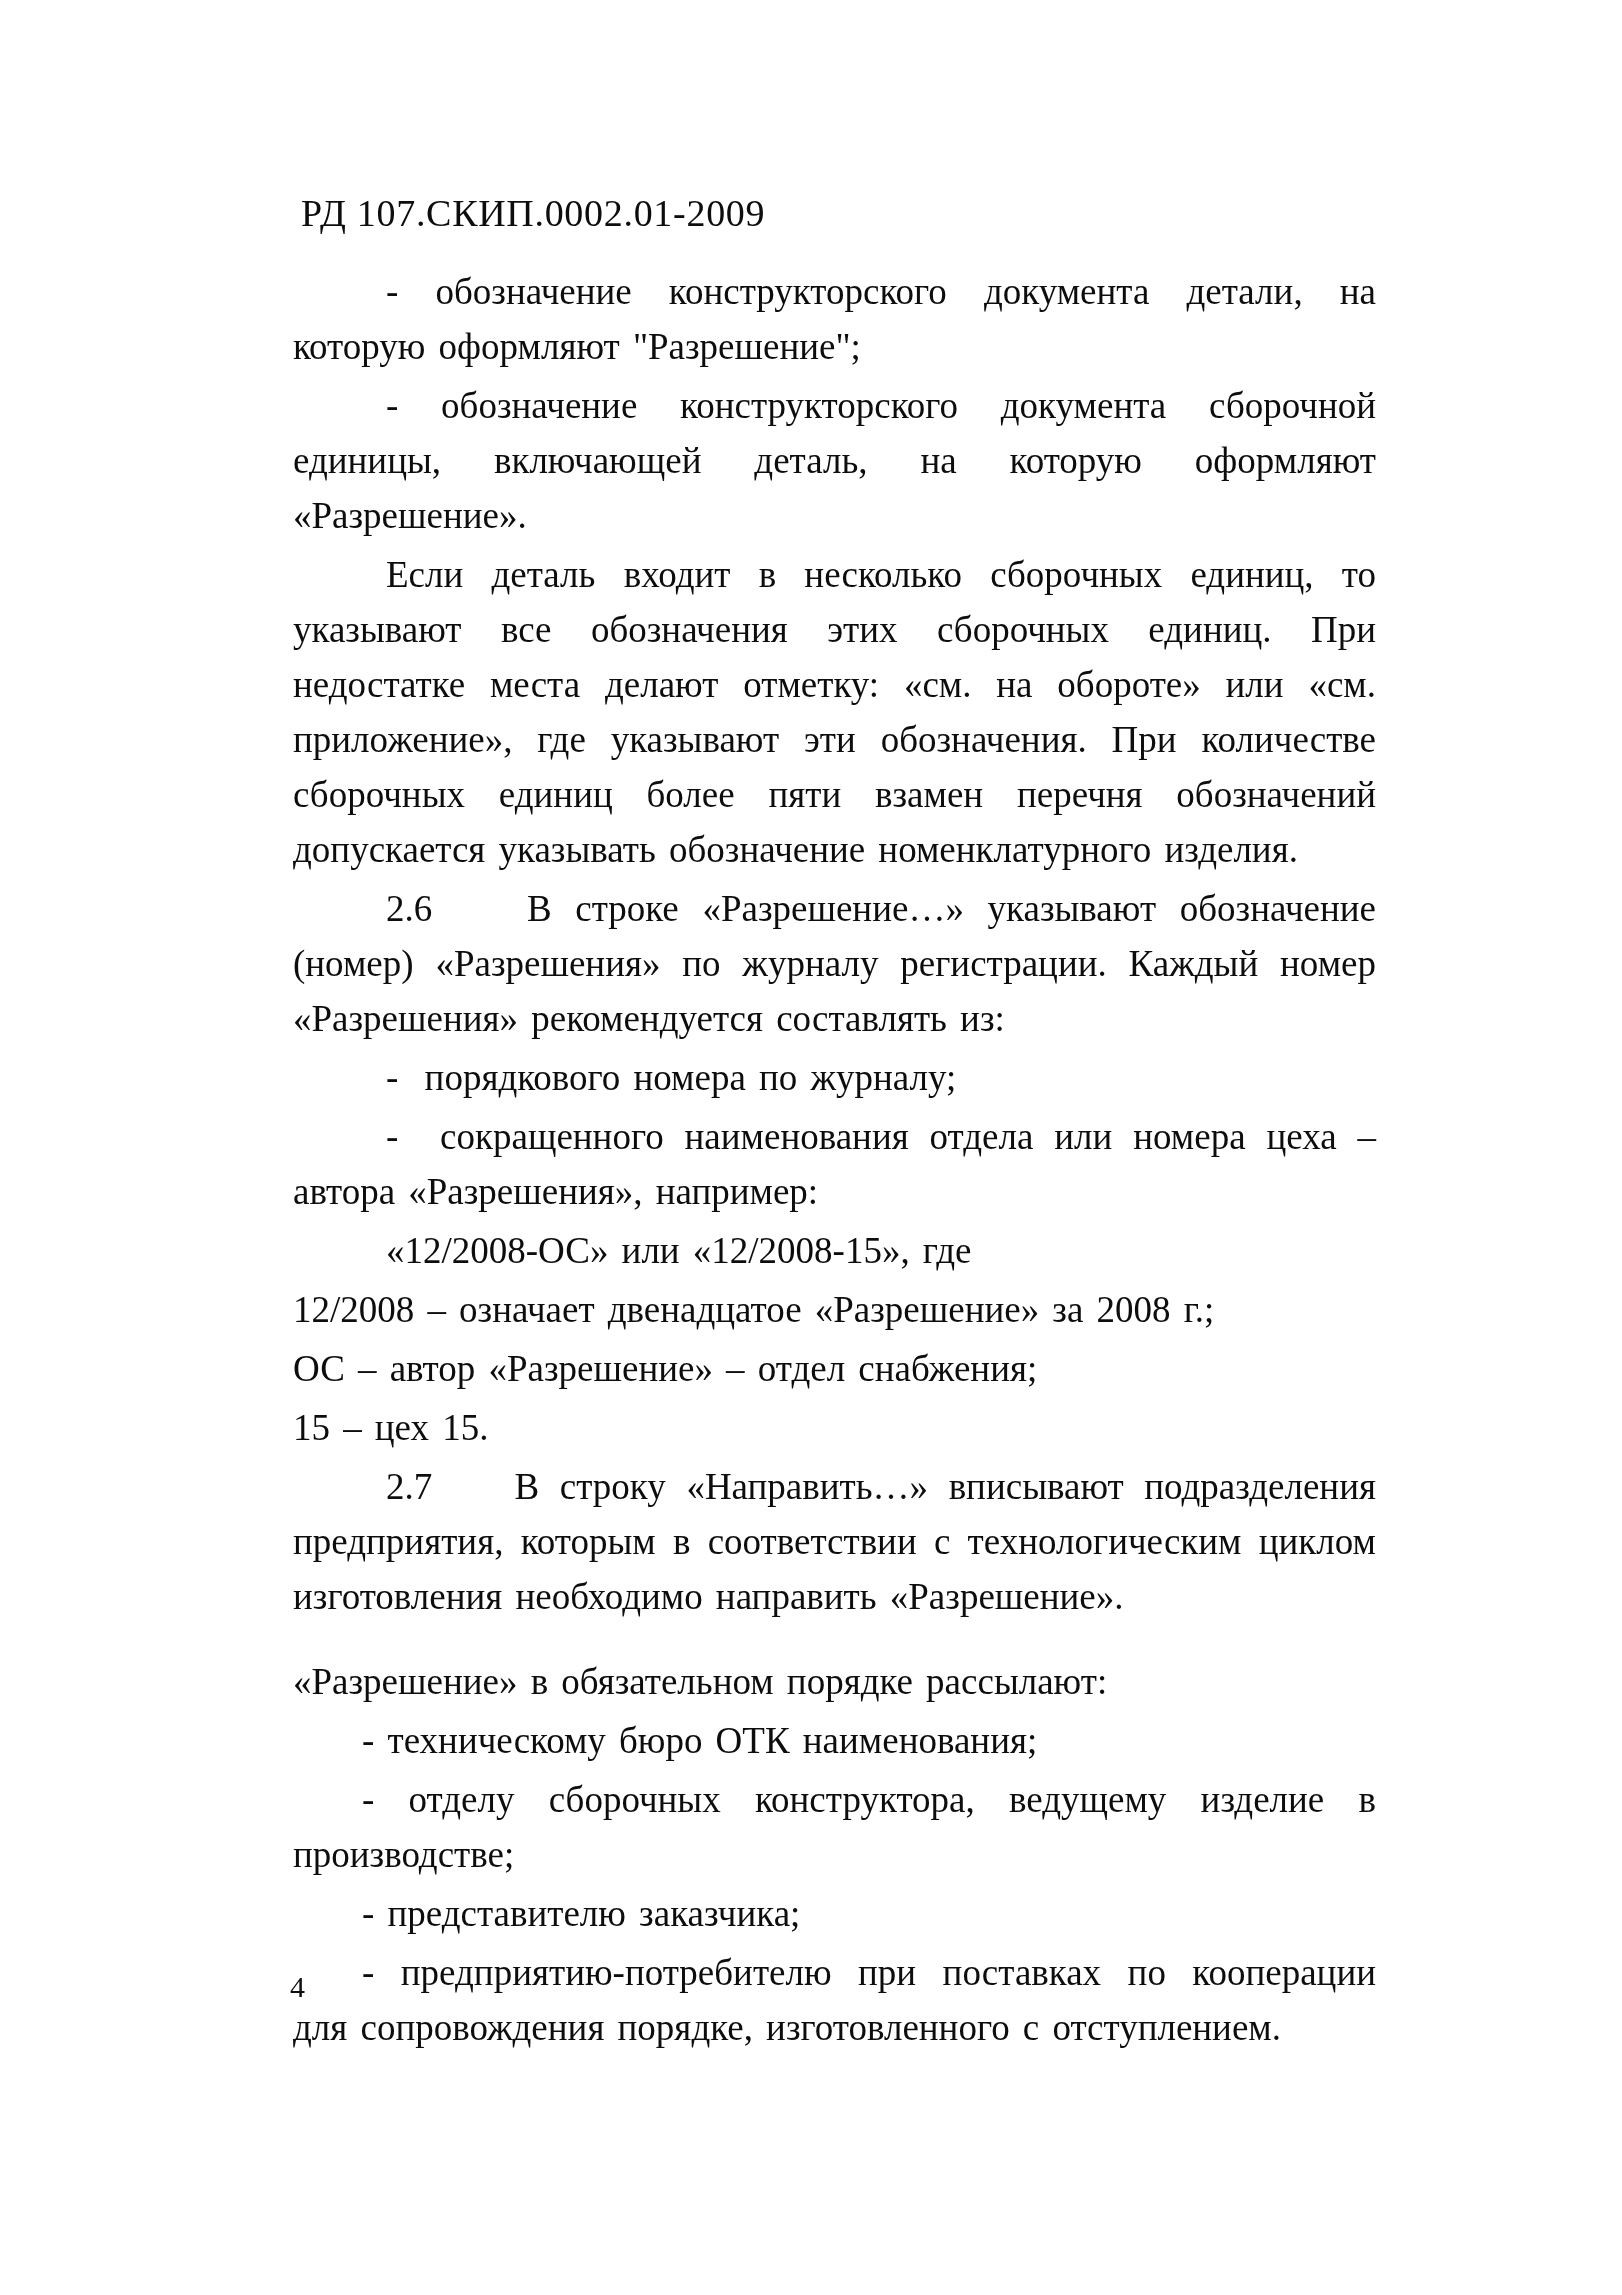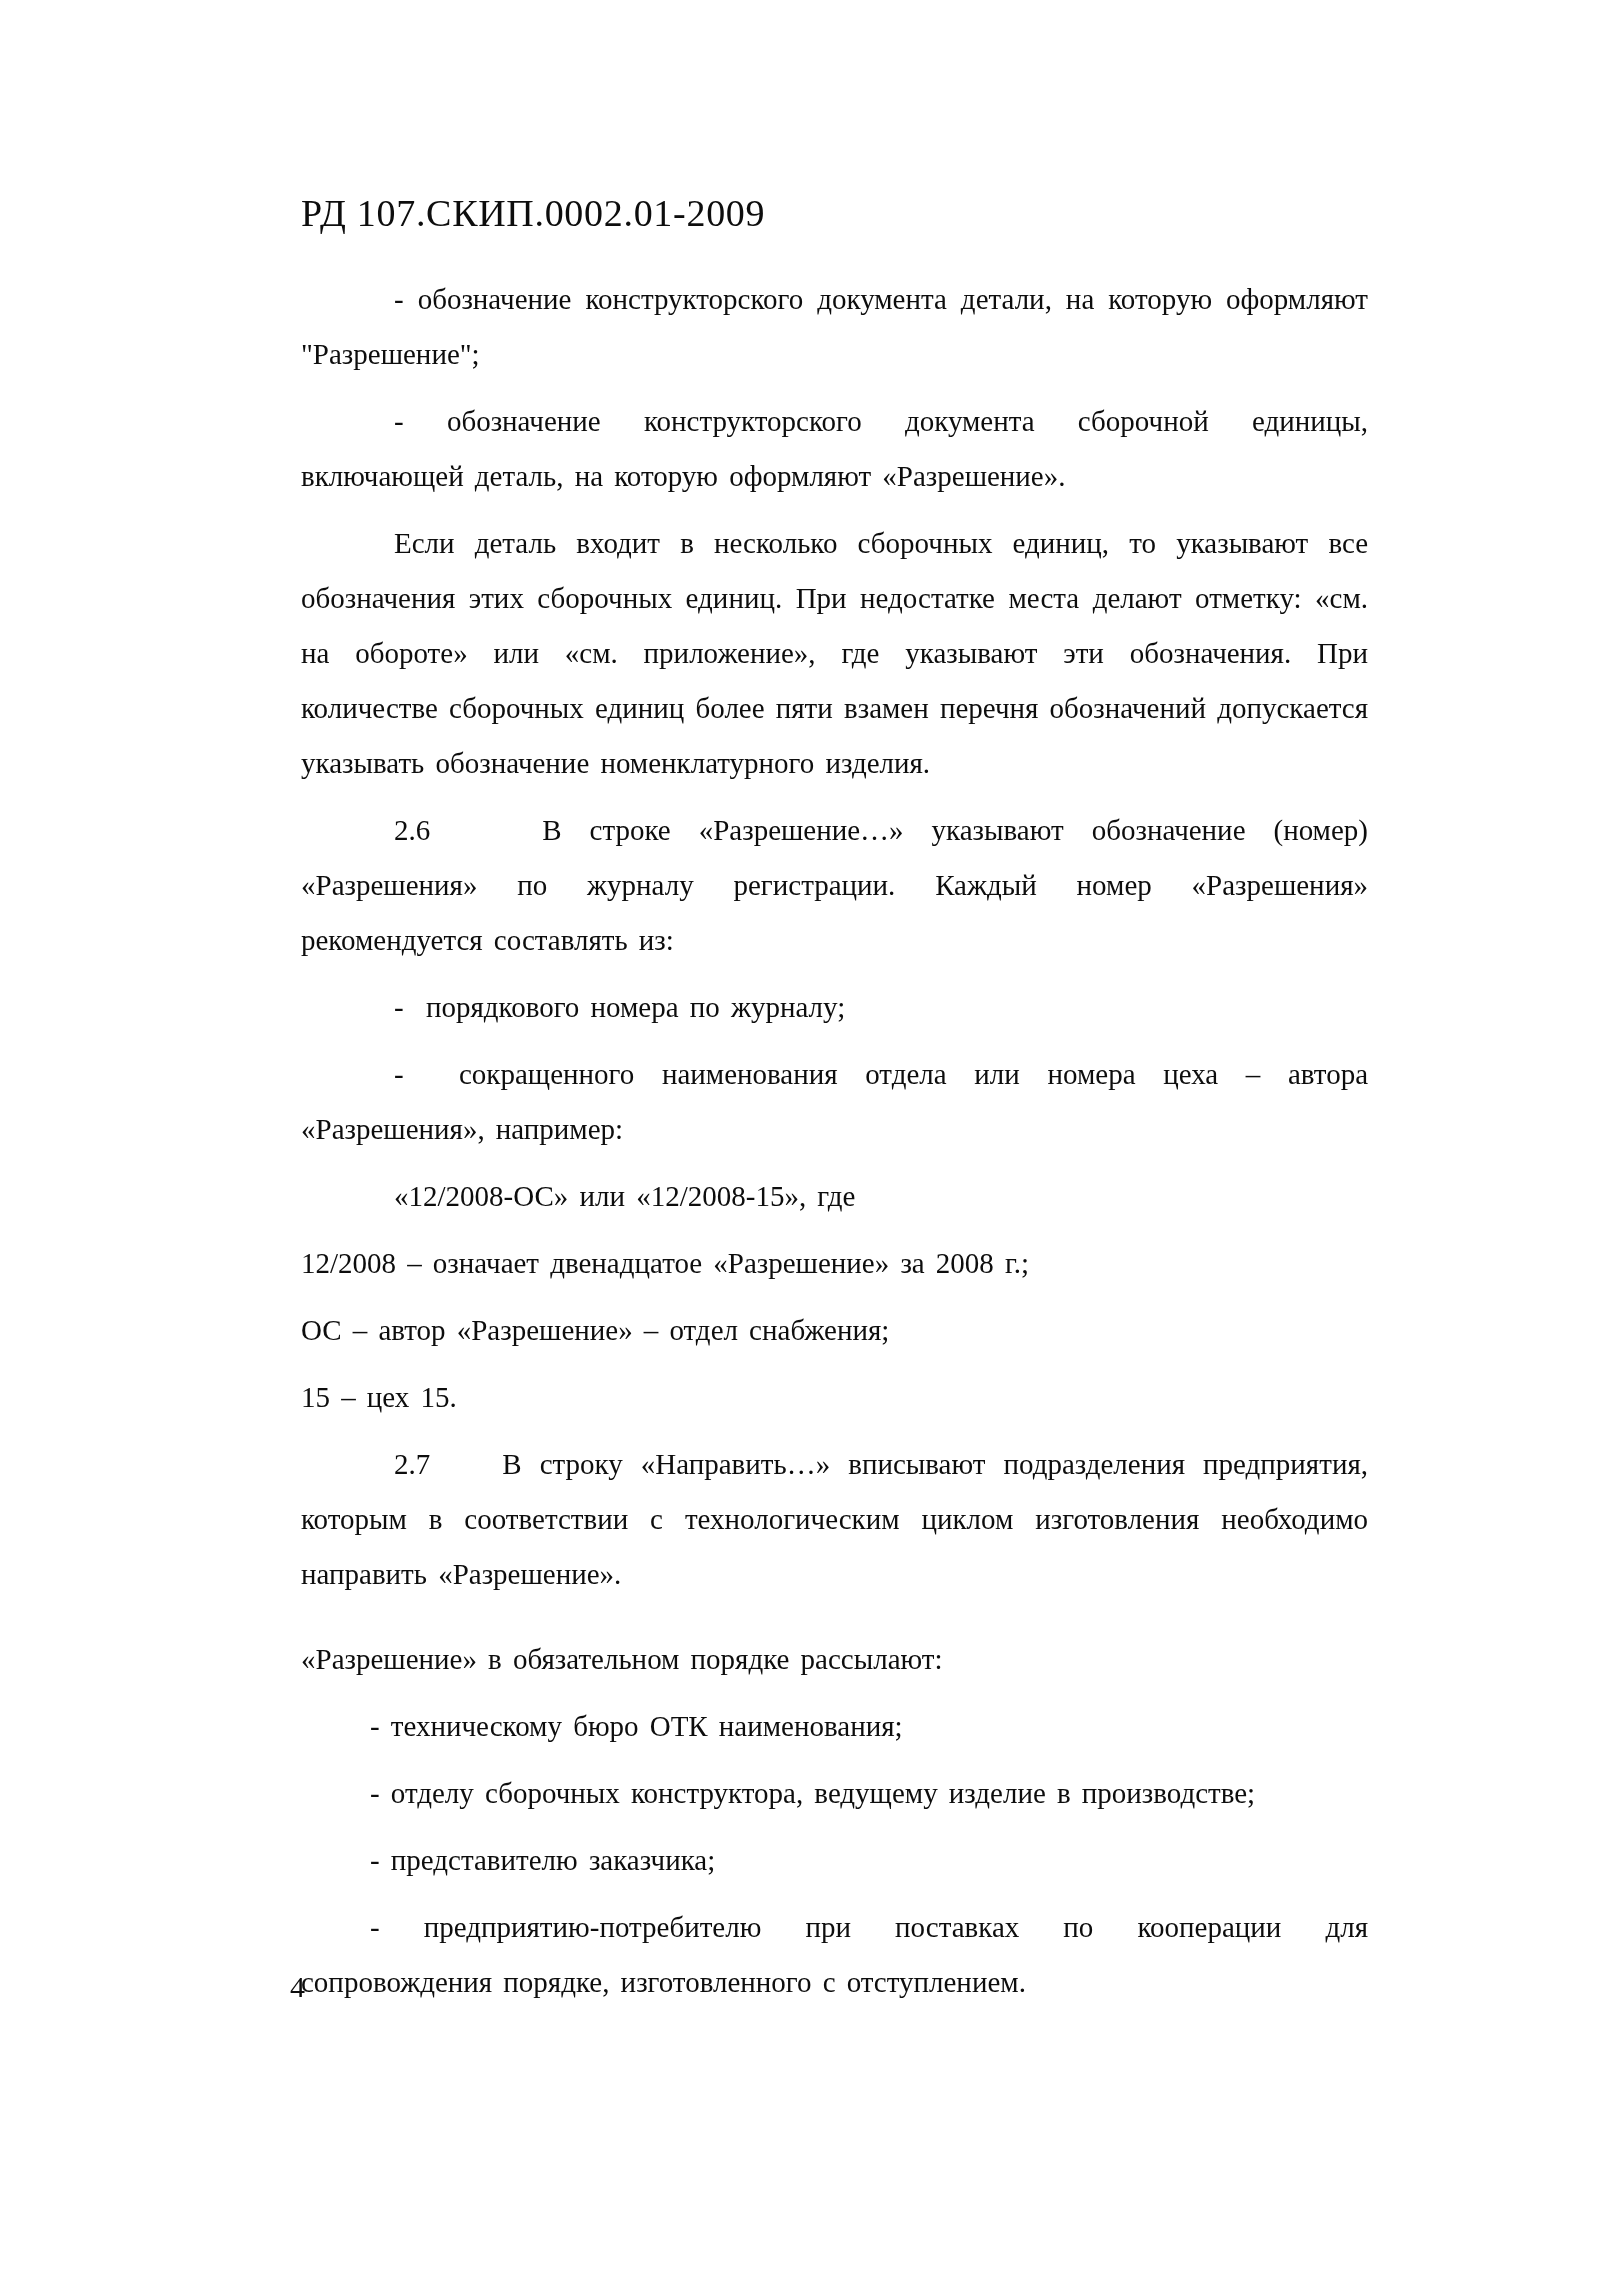--- a/index.html
+++ b/index.html
@@ -30,23 +30,23 @@
     white-space: nowrap;
     margin-left: 12px;
   }
   .body-text {
     position: absolute;
     left: 289px;
     top: 260px;
     width: 1091px;
   }
   .body-text p {
-    margin: 12px;
+    margin: 4px;
     padding: 0;
-    font-size: 29px;
+    font-size: 37px;
     line-height: 55px;
     text-align: justify;
     text-indent: 93px;
     word-spacing: 3.9px;
   }
   .body-text p.plain {
     text-indent: 0;
   }
   .body-text p.plain-gap {
     text-indent: 0;

